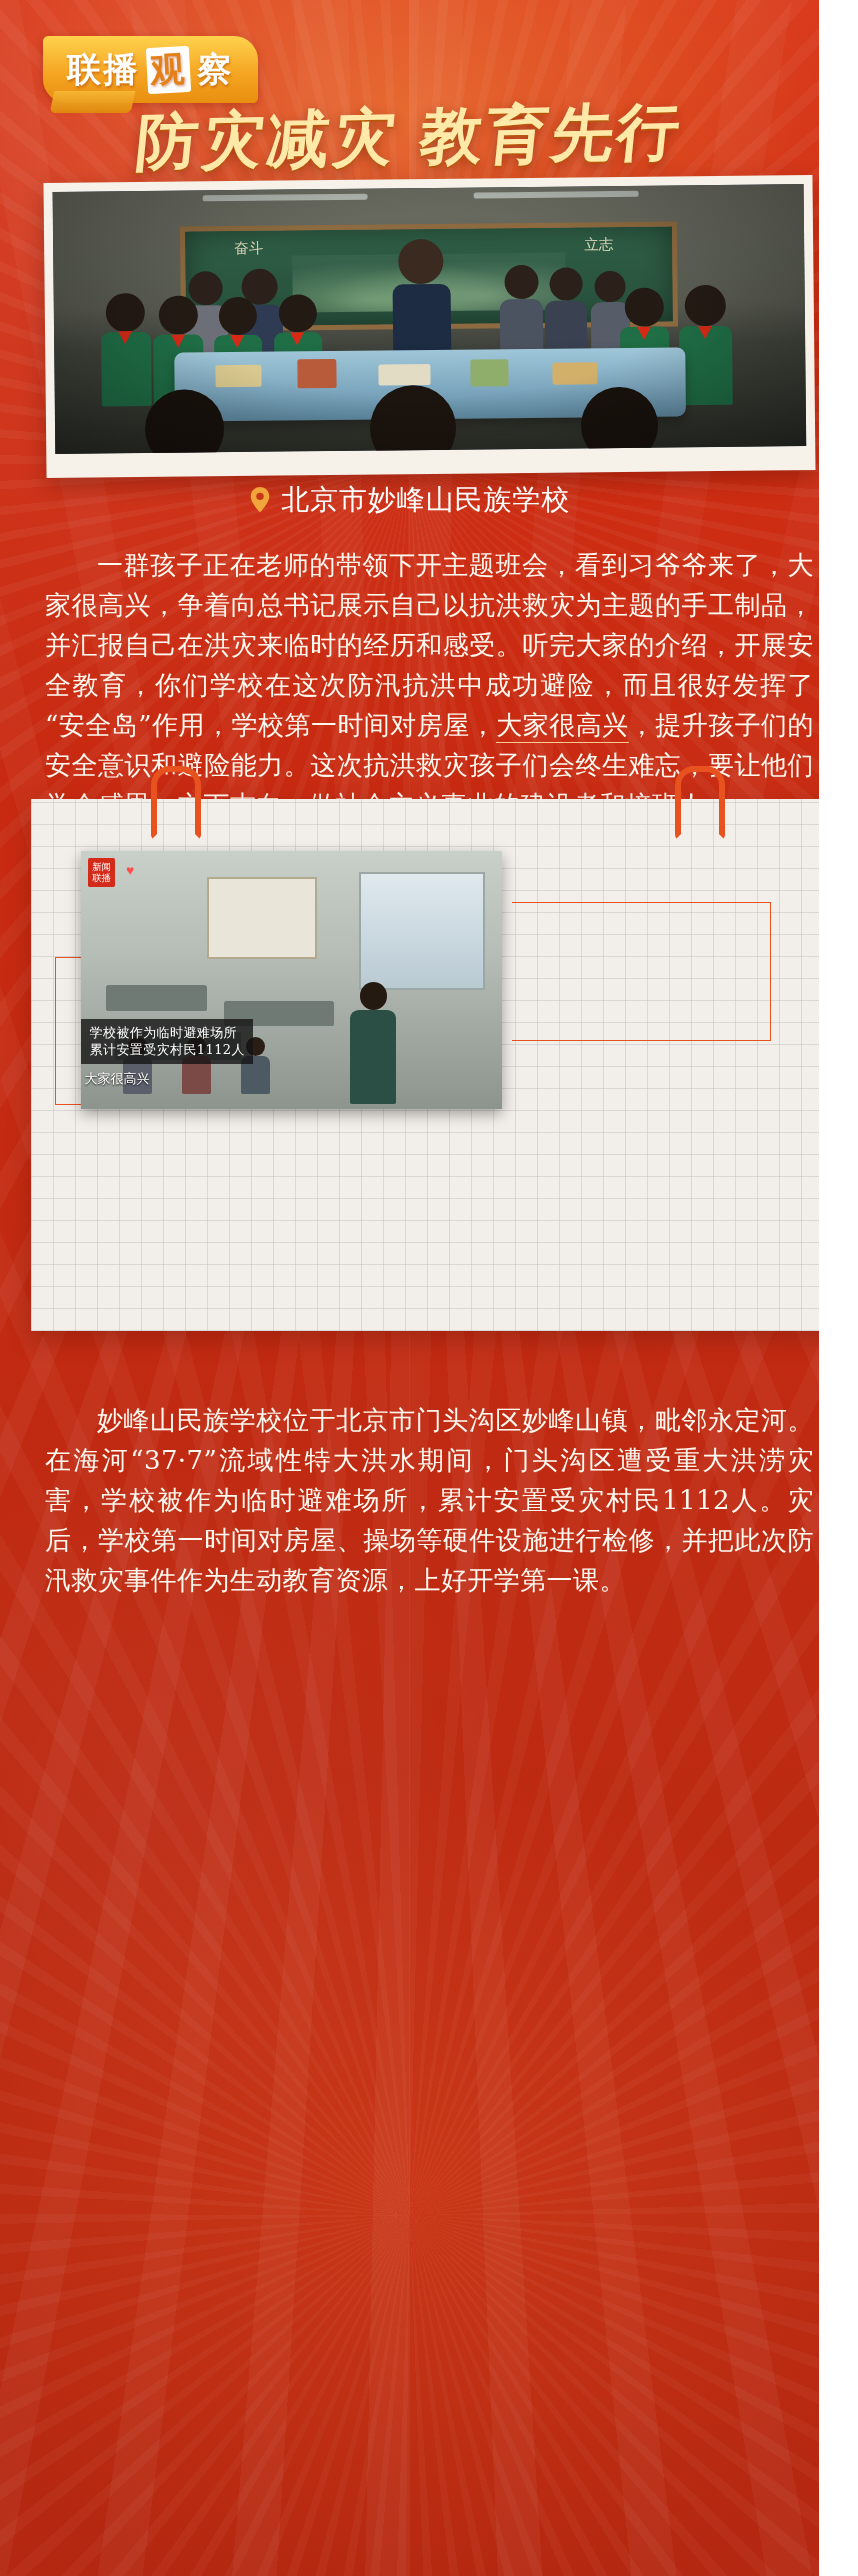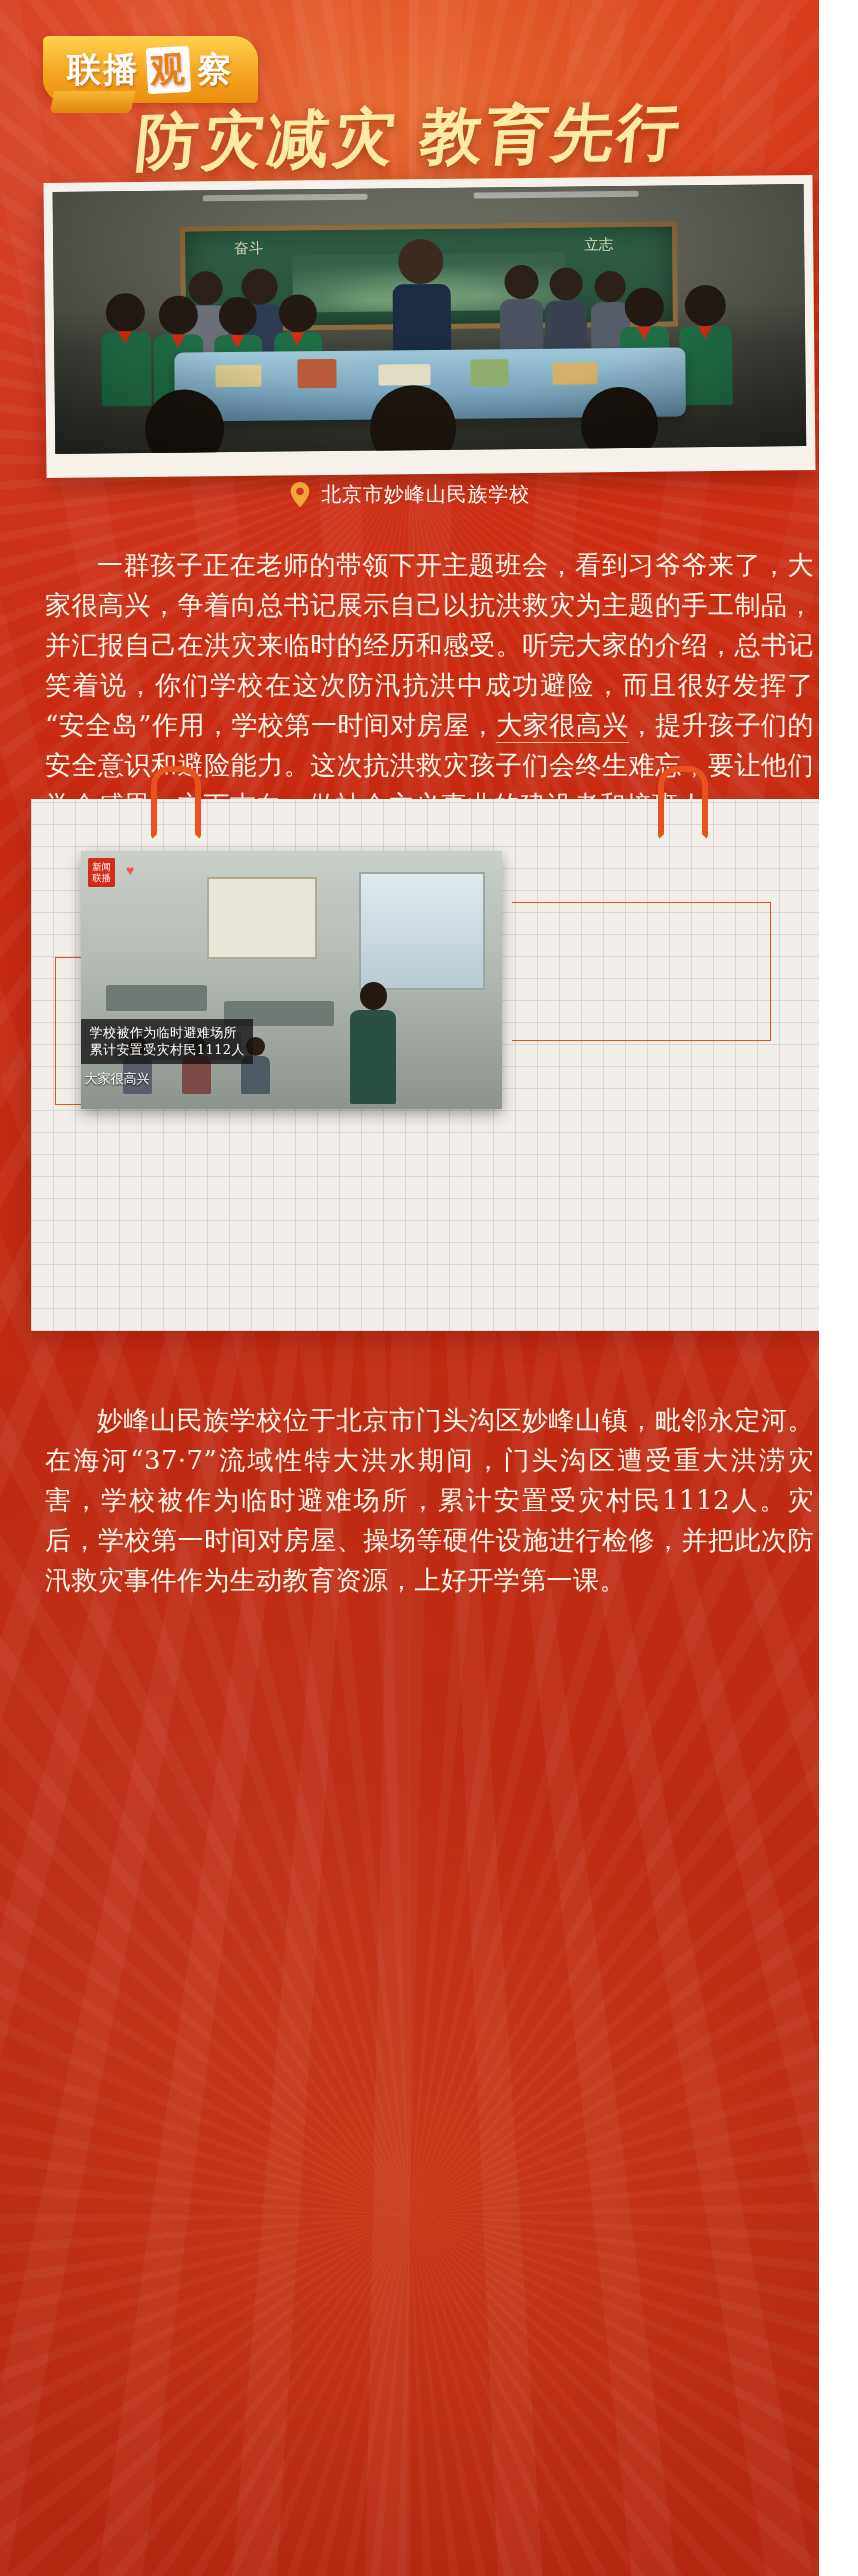--- a/index.html
+++ b/index.html
@@ -216,21 +216,21 @@
     justify-content: center;
     gap: 10.3px;
   }
   .pin {
     width: 22px; height: 27.5px;
     position: relative;
   }
   .pin svg { display:block; }
   .location-text {
     font-family: "DejaVu Serif", "Liberation Serif", serif;
-    font-size: 20px;
+    font-size: 28px;
     color: #ffffff;
     letter-spacing: 0.9px;
   }
 
   
   .para1 {
     position: absolute;
     left: 45px;
     top: 519px;
     width: 769px;
@@ -250,20 +250,21 @@
     left: 31px;
     top: 799px;
     width: 797px;
     height: 532px;
     background:
       linear-gradient(0deg, rgba(0,0,0,0.02), rgba(0,0,0,0.02)),
       repeating-linear-gradient(0deg, rgba(190,190,190,.45) 0 0.9px, rgba(0,0,0,0) 0.9px 22px),
       repeating-linear-gradient(90deg, rgba(190,190,190,.45) 0 0.9px, rgba(0,0,0,0) 0.9px 22px),
       #f7f4ef;
     box-shadow: 0 8.6px 22px rgba(90,15,0,.30);
+    padding-left: 17px;
   }
   .clip {
     position: absolute;
     top: -33px;
     width: 38px;
     height: 62px;
     border: 6px solid #e8521f;
     border-radius: 19px 19px 5.2px 5.2px;
     border-bottom-color: transparent;
     background: transparent;
@@ -495,21 +496,21 @@
     <div class="location">
       <span class="pin">
         <svg width="22" height="27.5" viewBox="0 0 26 32" aria-hidden="true">
           <path d="M13 1 C6.9 1 2 5.9 2 12 c0 8 11 19 11 19 s11-11 11-19 C24 5.9 19.1 1 13 1 z" fill="#f0a63a"></path>
           <circle cx="13" cy="12" r="4.4" fill="#c9371a"></circle>
         </svg>
       </span>
       <span class="location-text">北京市妙峰山民族学校</span>
     </div>
 
-    <p class="para1"><span>一群孩子正在老师的带领下开主题班会，看到习爷爷来了，大家很高兴，争着向总书记展示自己以抗洪救灾为主题的手工制品，并汇报自己在洪灾来临时的经历和感受。听完大家的介绍，总书记笑着说，你们学校在这次防汛抗洪中成功避险，而且很好发挥了</span><span>“安全岛”</span><span>作用，学校第一时间对房屋，</span><span class="u1">大家很高兴</span><span>，提升孩子们的安全意识和避险能力。这次抗洪救灾孩子们会终生难忘，要让他们学会感恩、立下志向，</span><span class="u1">做社会主义事业的建设者和接班人。</span></p>
+    <p class="para1"><span>一群孩子正在老师的带领下开主题班会，看到习爷爷来了，大家很高兴，争着向总书记展示自己以抗洪救灾为主题的手工制品，并汇报自己在洪灾来临时的经历和感受。听完大家的介绍，开展安全教育，你们学校在这次防汛抗洪中成功避险，而且很好发挥了</span><span>“安全岛”</span><span>作用，学校第一时间对房屋，</span><span class="u1">大家很高兴</span><span>，提升孩子们的安全意识和避险能力。这次抗洪救灾孩子们会终生难忘，要让他们学会感恩、立下志向，</span><span class="u1">做社会主义事业的建设者和接班人。</span></p>
 
     <div class="card">
       <div class="clip left"></div>
       <div class="clip right"></div>
 
       <div class="frame-line fl1"></div>
       <div class="frame-line fl2"></div>
 
       <div class="photo-a">
         <div class="pa-wall"></div>

